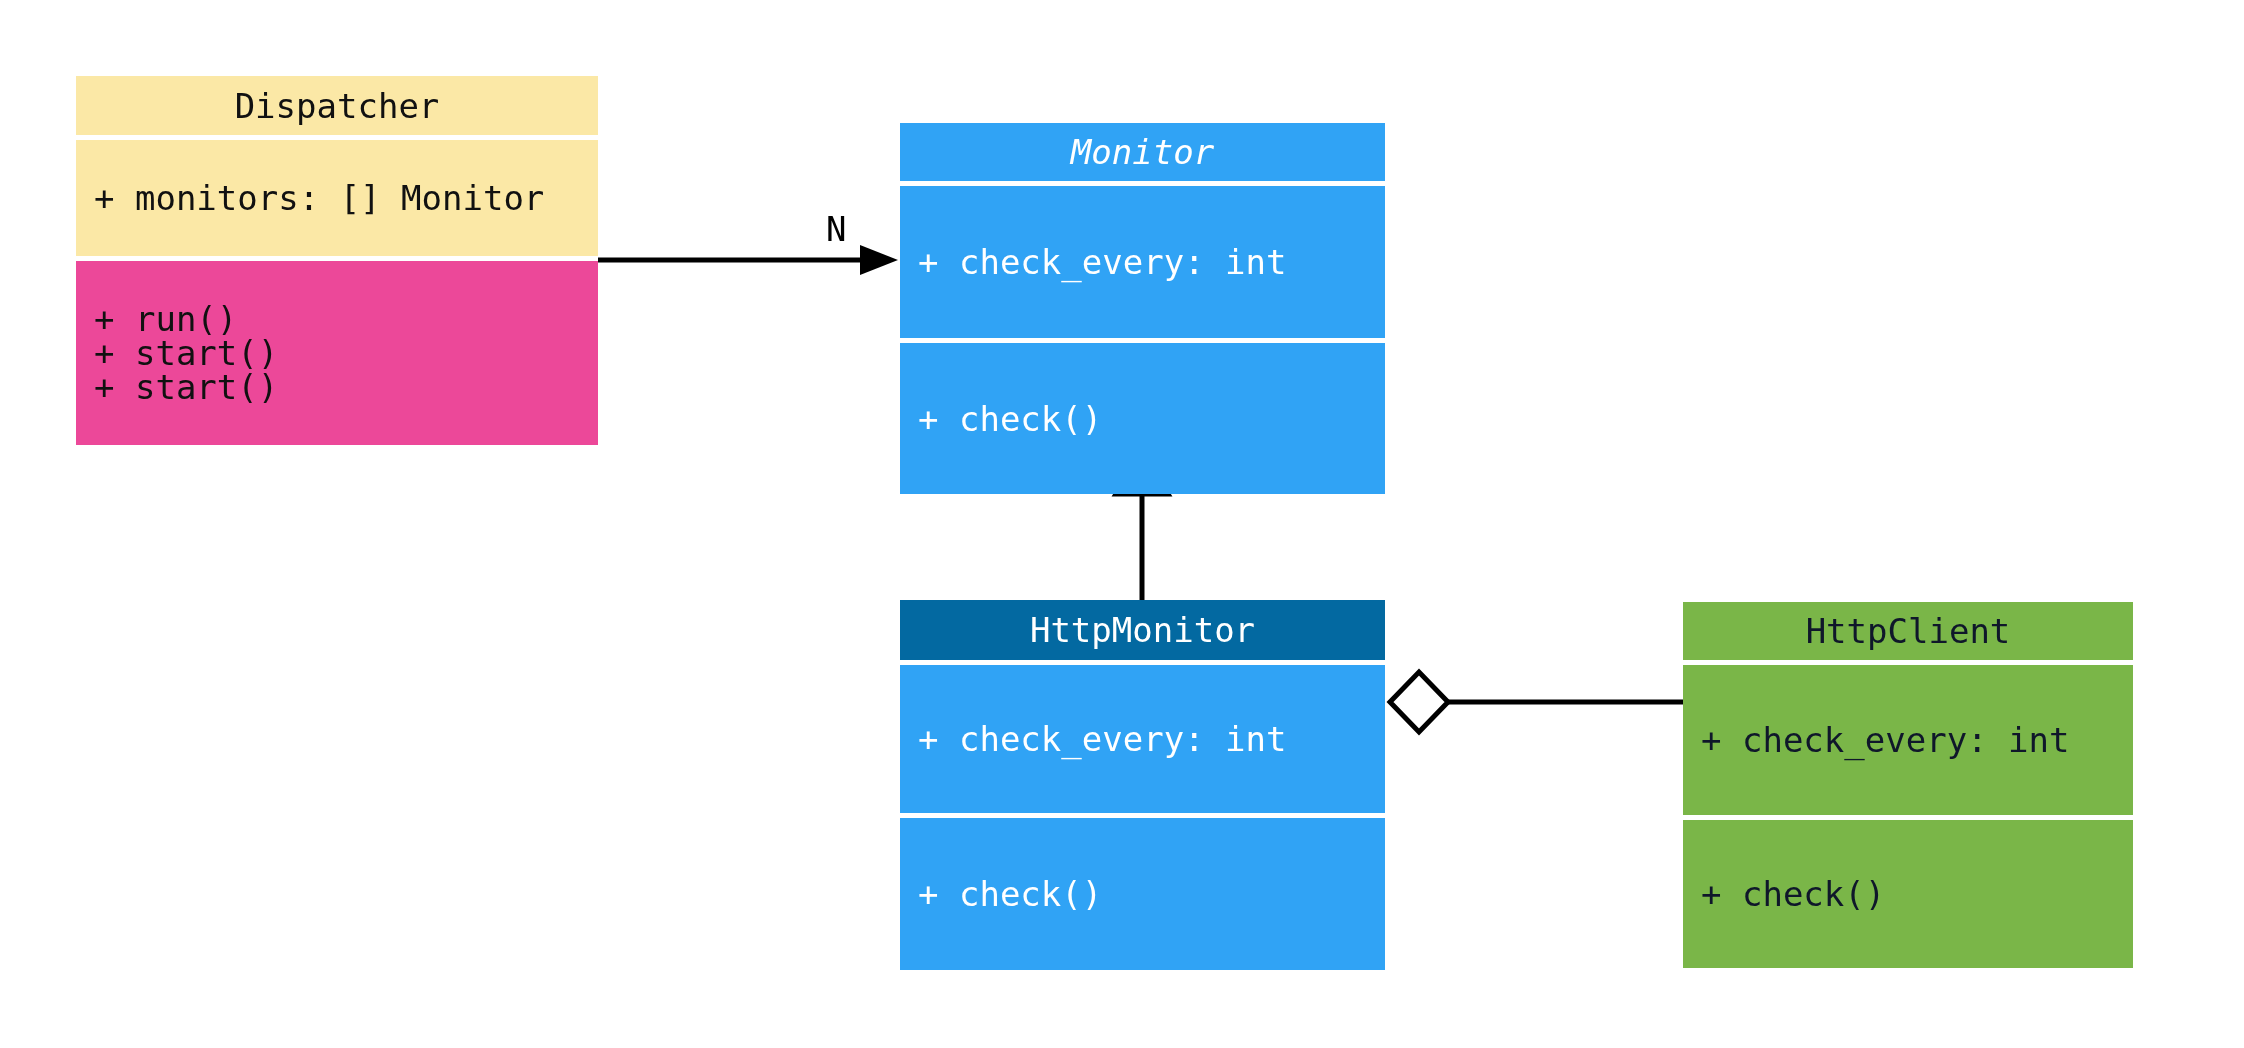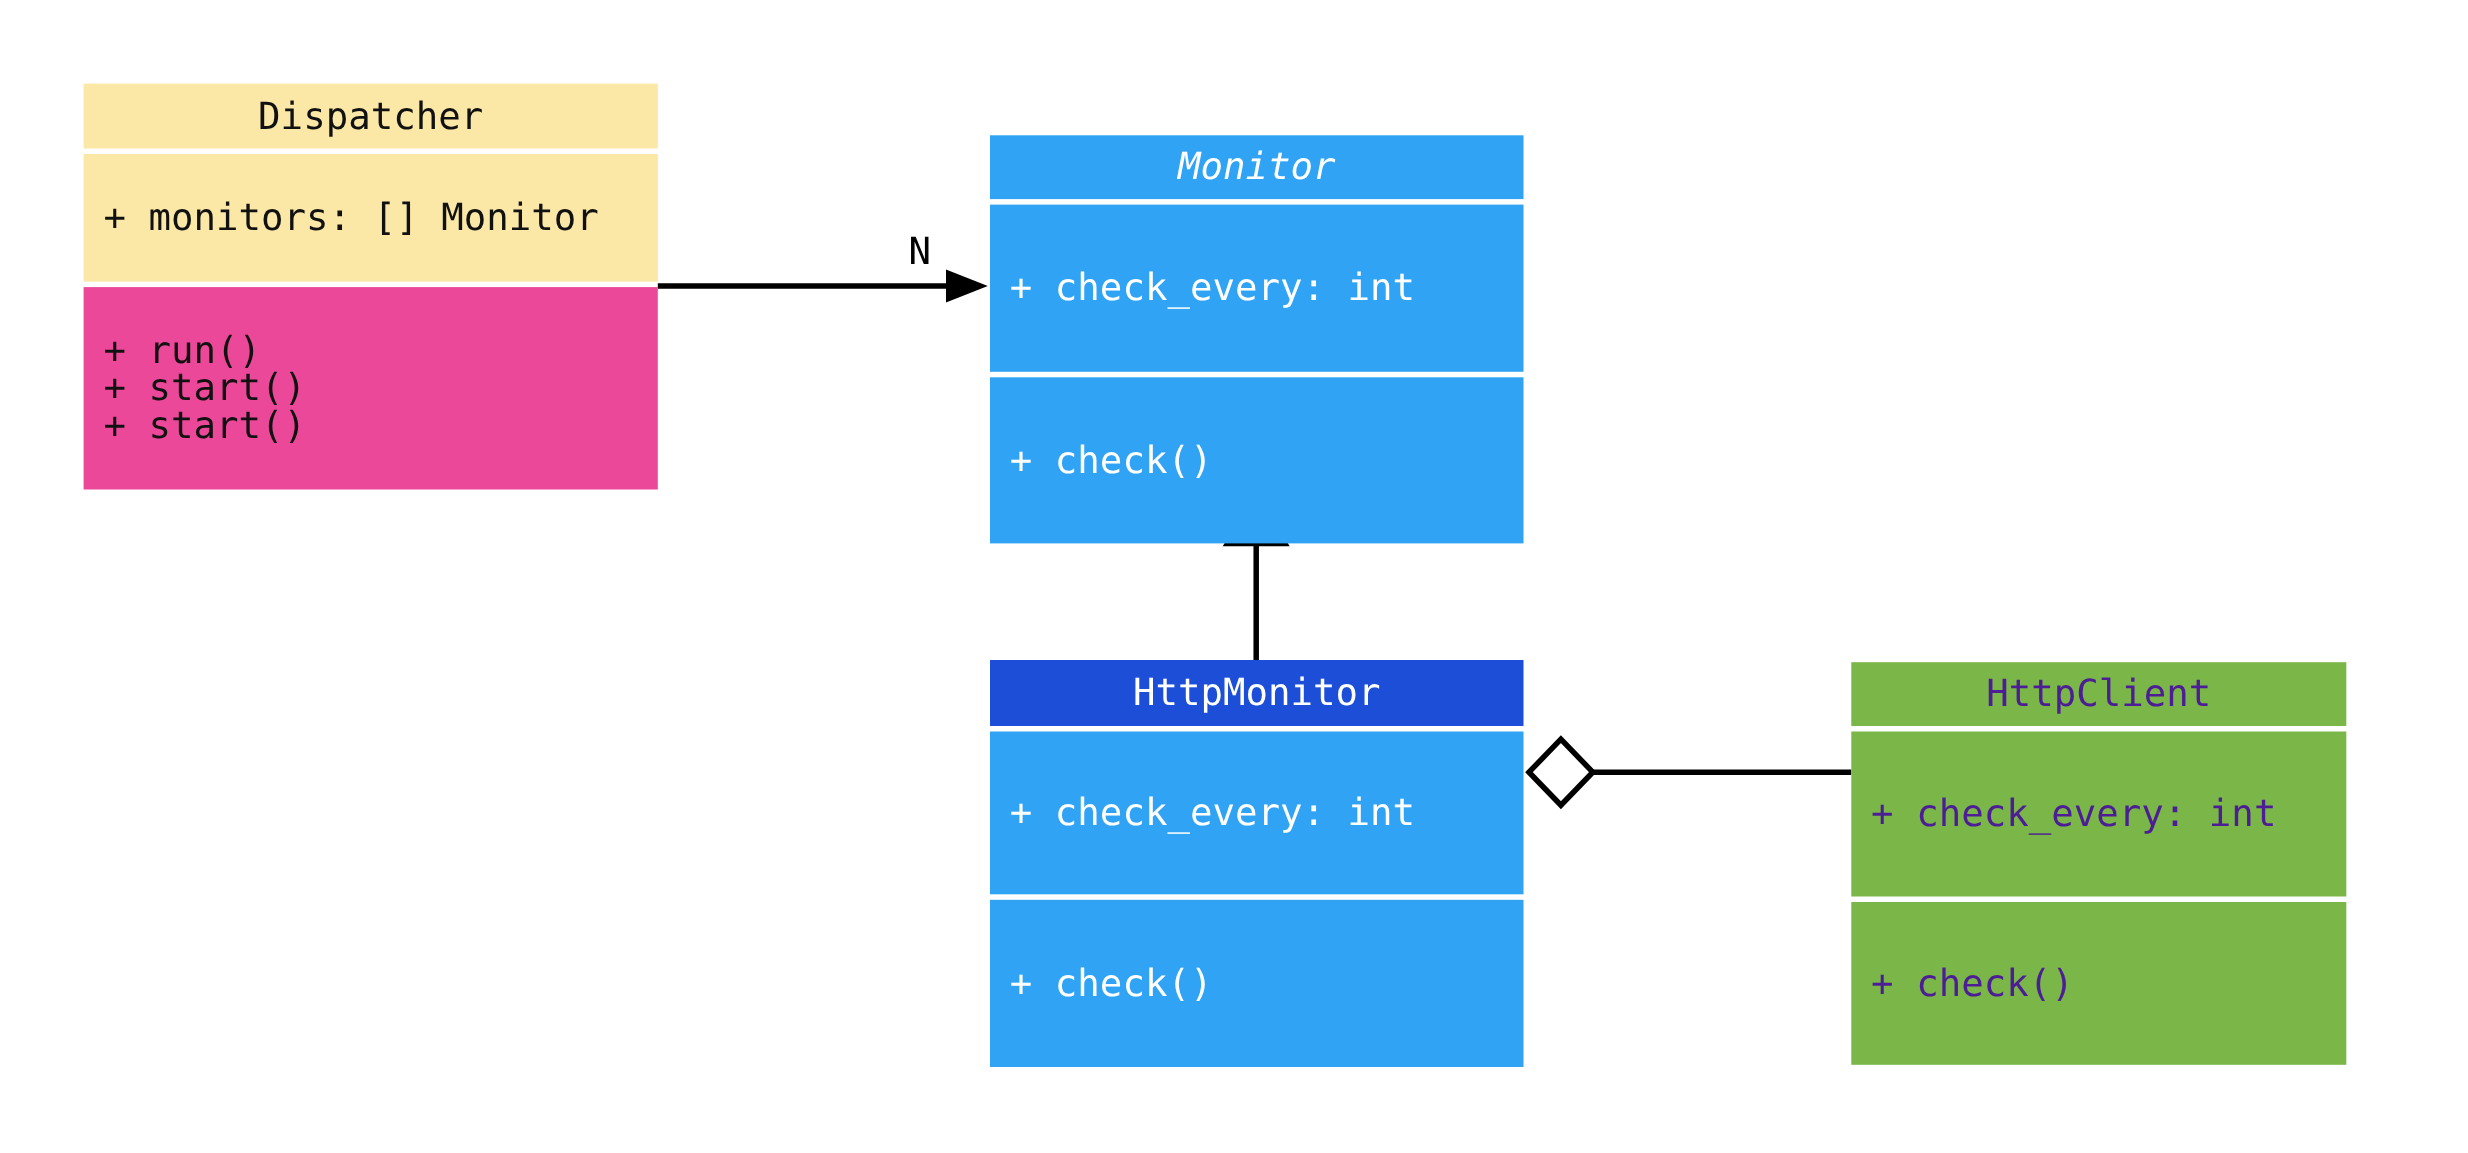--- a/index.html
+++ b/index.html
@@ -113,30 +113,30 @@
     <div class="compartment compartment--title" style="background-color: rgb(48, 163, 245); margin-top: 48px;">Monitor</div>
     <div class="compartment compartment--attrs" style="background-color: rgb(48, 163, 245);">
       <div class="line">+ check_every: int</div>
     </div>
     <div class="compartment compartment--methods" style="background-color: rgb(48, 163, 245);">
       <div class="line">+ check()</div>
     </div>
   </div>
 
   <div class="uml-class c-httpmonitor" style="color: rgb(255, 255, 255);">
-    <div class="compartment compartment--title" style="background-color: #1d4ed8;">HttpMonitor</div>
+    <div class="compartment compartment--title" style="background-color: #0369a1;">HttpMonitor</div>
     <div class="compartment compartment--attrs" style="background-color: rgb(48, 163, 245);">
       <div class="line">+ check_every: int</div>
     </div>
     <div class="compartment compartment--methods" style="background-color: rgb(48, 163, 245);">
       <div class="line">+ check()</div>
     </div>
   </div>
 
-  <div class="uml-class c-httpclient" style="color: #4c1d95; justify-content: center;">
+  <div class="uml-class c-httpclient" style="color: #0f172a; justify-content: center;">
     <div class="compartment compartment--title" style="background-color: rgb(122, 182, 72);">HttpClient</div>
     <div class="compartment compartment--attrs" style="background-color: rgb(122, 182, 72);">
       <div class="line">+ check_every: int</div>
     </div>
     <div class="compartment compartment--methods" style="background-color: rgb(122, 182, 72);">
       <div class="line">+ check()</div>
     </div>
   </div>
 
   <div class="multiplicity-label">N</div>

